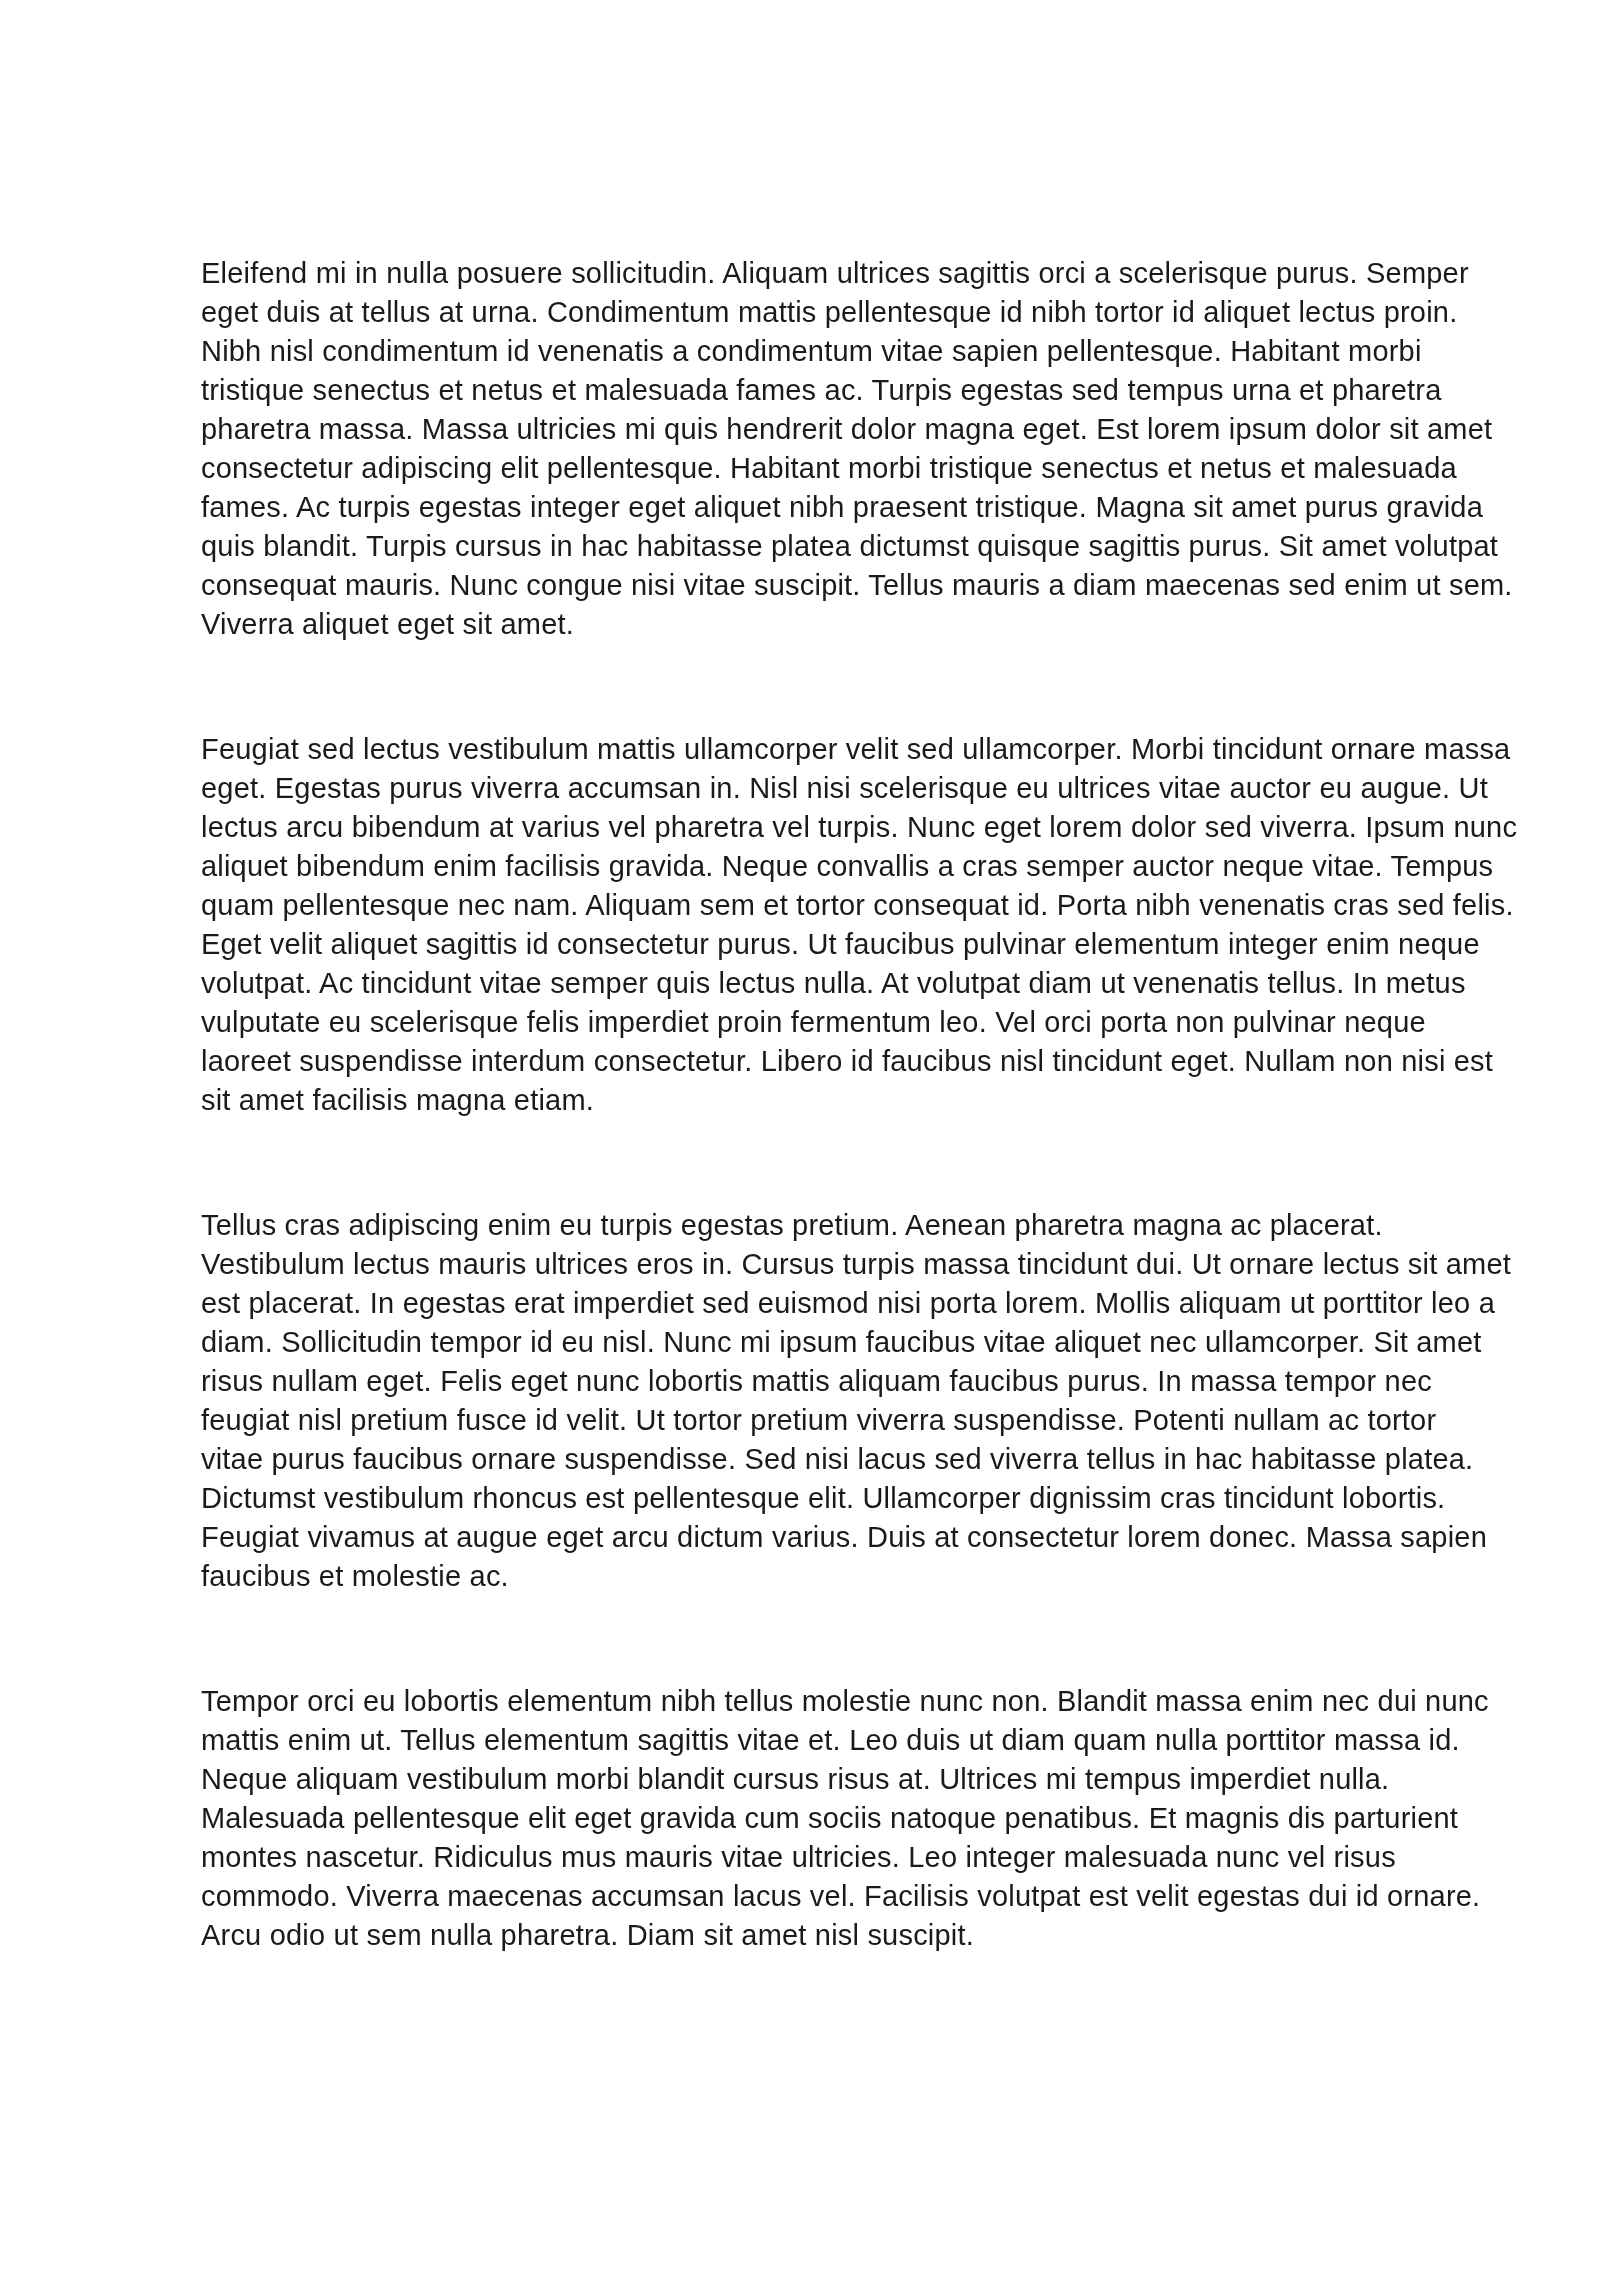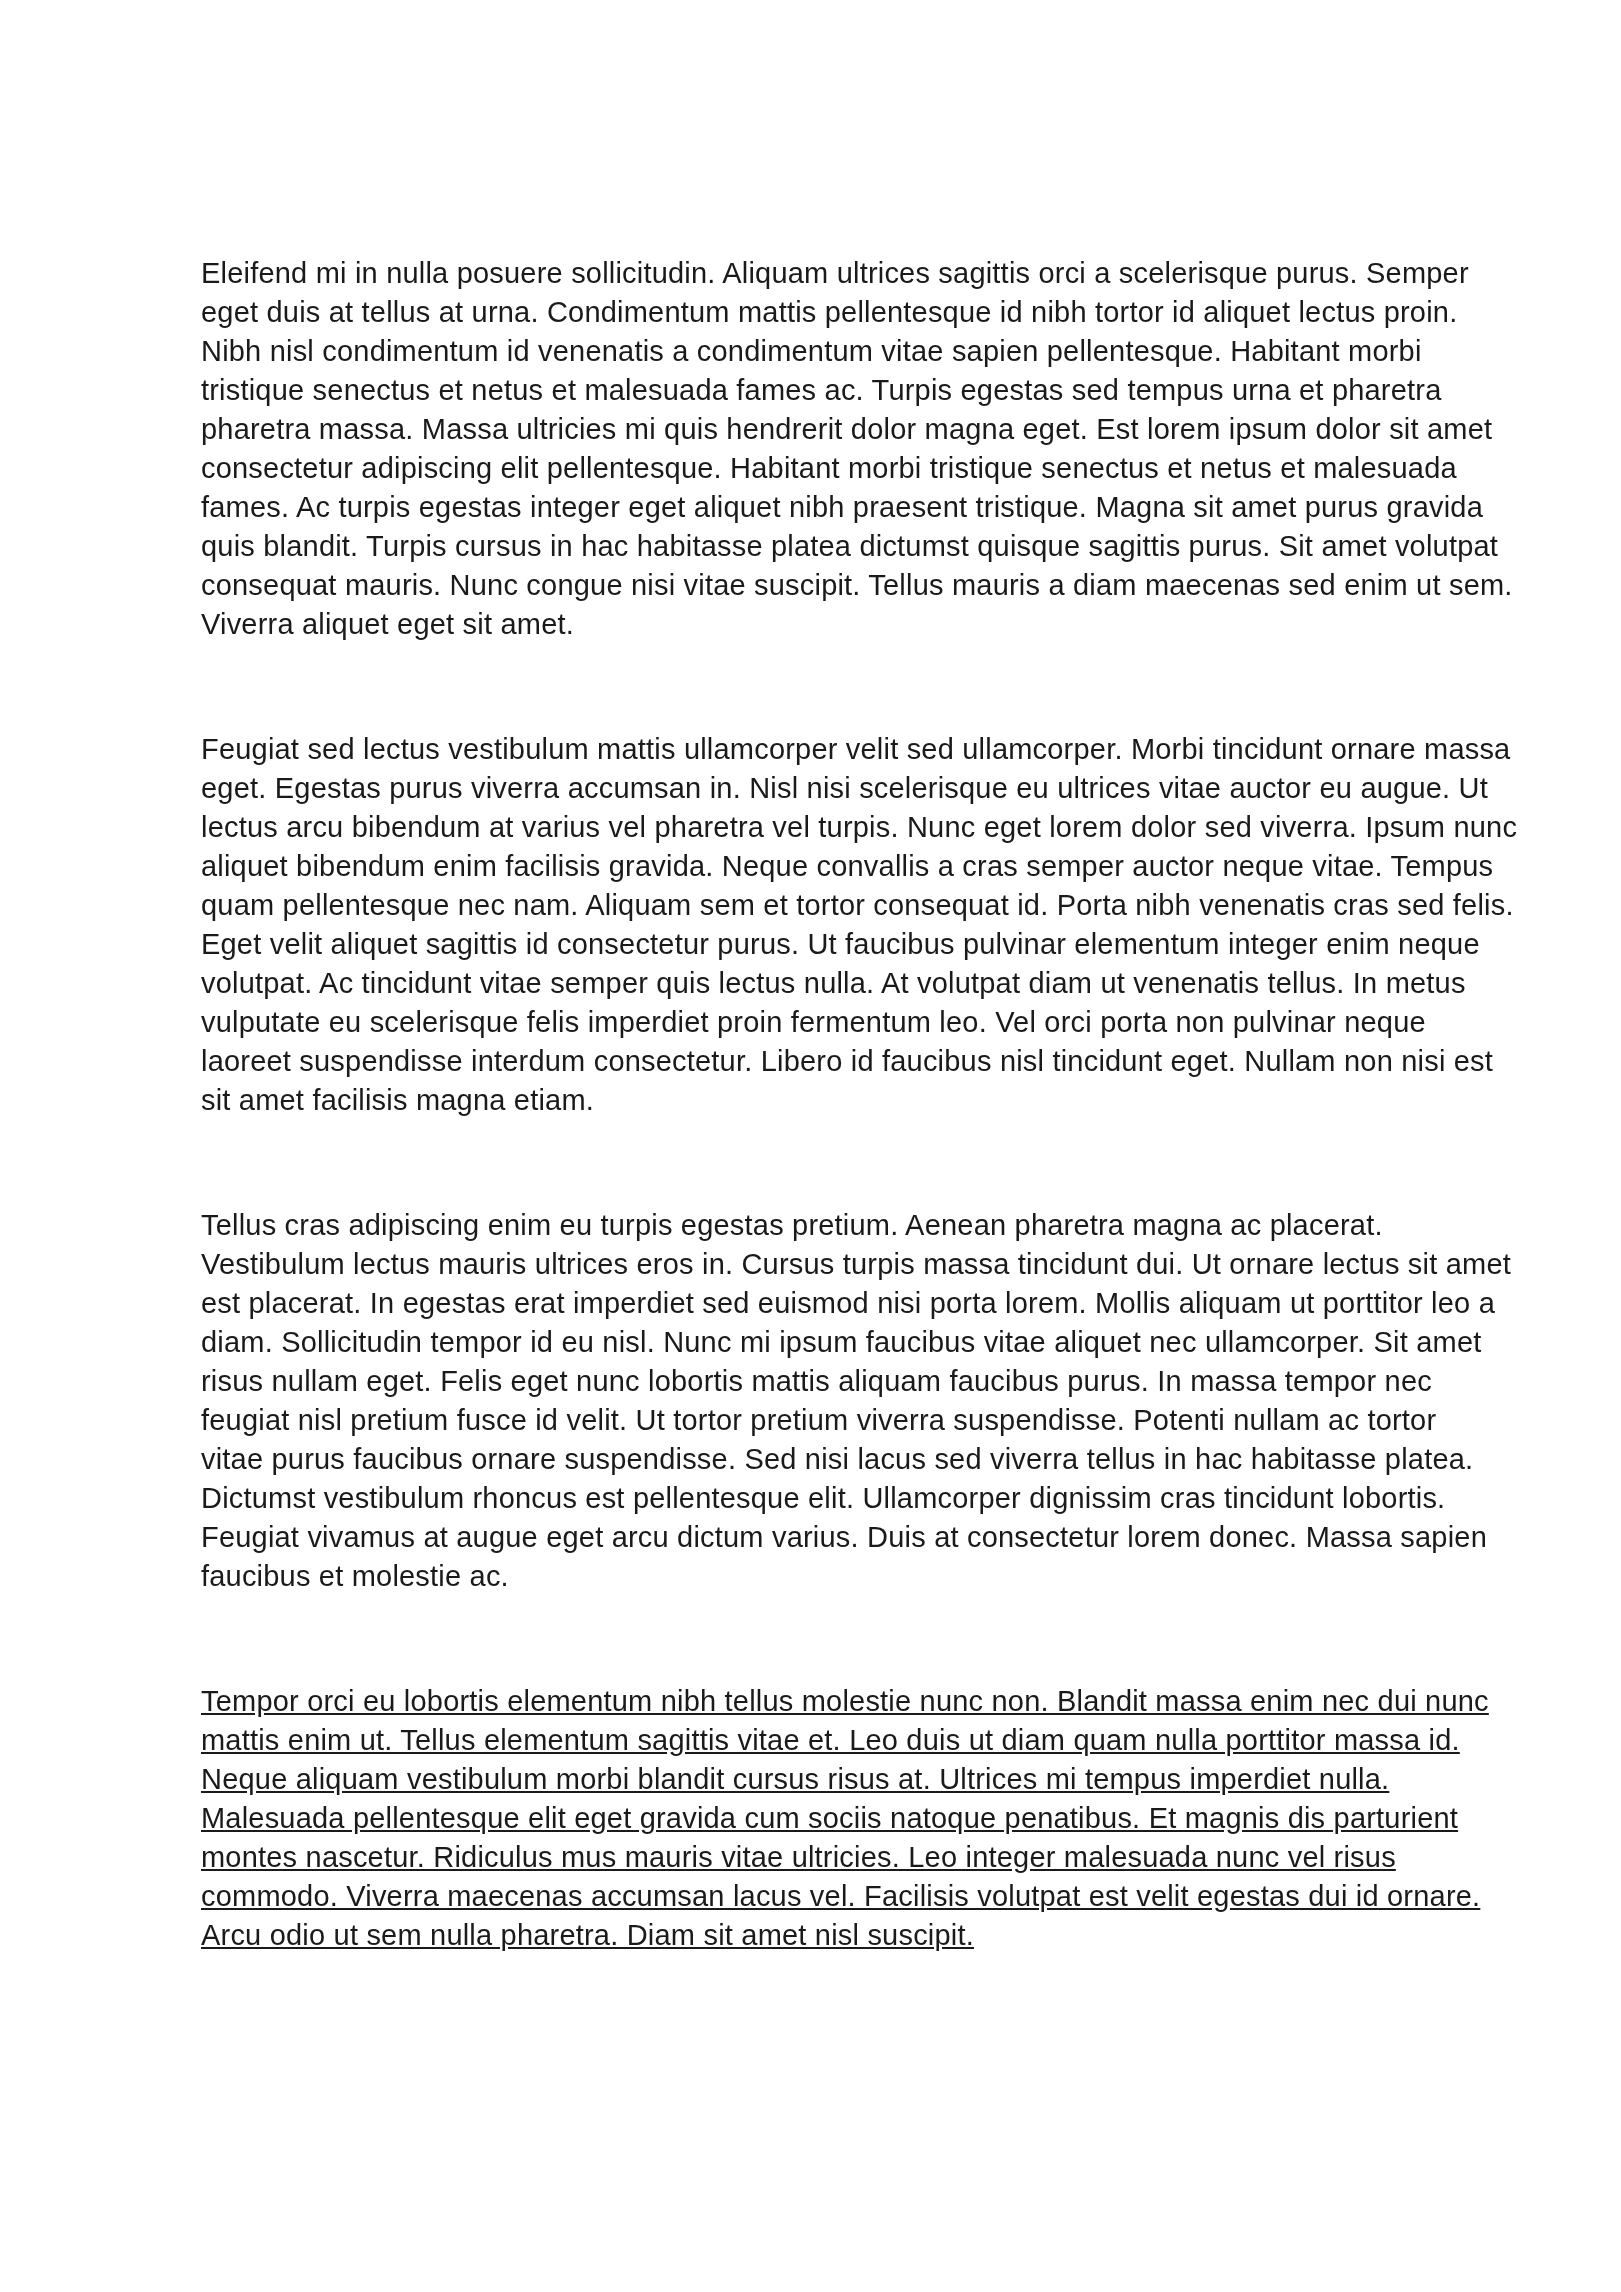--- a/index.html
+++ b/index.html
@@ -27,21 +27,20 @@
     padding: 0;
     font-size: 29px;
     line-height: 39px;
     letter-spacing: 0.2px;
     color: #1a1a1a;
     white-space: pre;      
     overflow: visible;
   }
   .text-body p:last-child {
     margin-bottom: 0;
-    text-decoration: underline;
   }
 </style>
 </head>
 <body>
 
 <div class="page">
   <div class="text-body">
     <p>Eleifend mi in nulla posuere sollicitudin. Aliquam ultrices sagittis orci a scelerisque purus. Semper
 eget duis at tellus at urna. Condimentum mattis pellentesque id nibh tortor id aliquet lectus proin.
 Nibh nisl condimentum id venenatis a condimentum vitae sapien pellentesque. Habitant morbi

